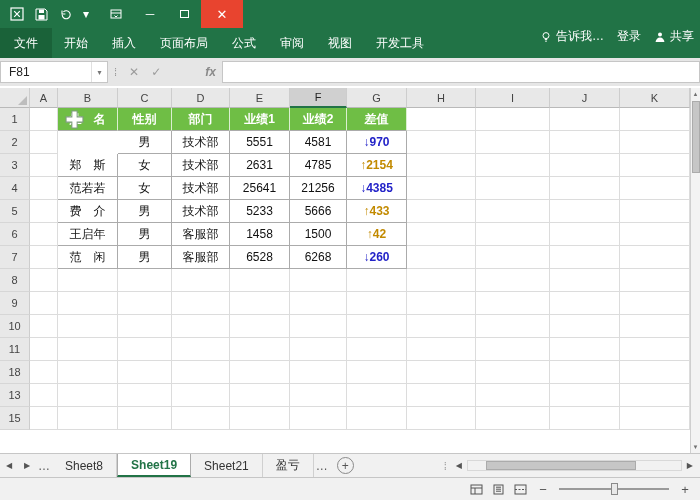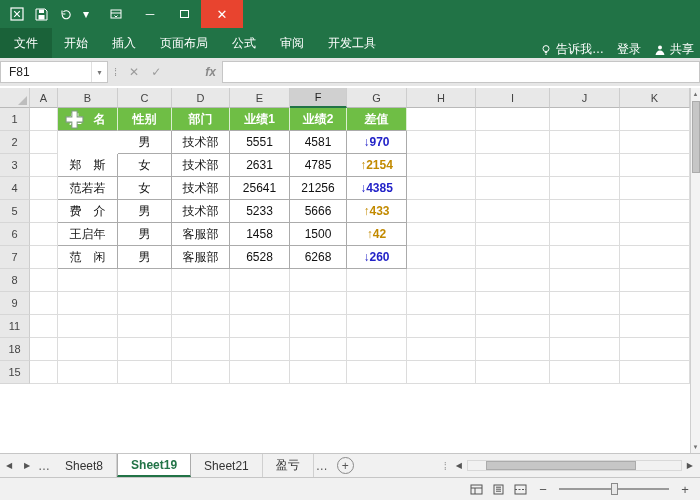--- a/index.html
+++ b/index.html
@@ -16,21 +16,21 @@
   .win-controls { display:flex; align-items:stretch; height:100%; }
   .win-btn { width:34px; display:flex; align-items:center; justify-content:center; color:#fff; font-size:12px; }
   .win-btn.close { width:42px; background:var(--close-red,#E8442F); font-size:13px; }
   .max-box { width:9px; height:8px; border:1px solid #fff; display:inline-block; }
 
   
   .ribbon { height:30px; background:var(--green,#217346); display:flex; align-items:stretch; color:#fff; flex:0 0 auto; }
   .rtabs { display:flex; align-items:stretch; }
   .rtab { padding:0 12px; display:flex; align-items:center; font-size:12px; white-space:nowrap; cursor:default; }
   .rtab.file { background:var(--file-green,#1A6239); padding:0 14px; }
-  .ribbon-right { margin-left:auto; display:flex; align-items:flex-end; gap:13px; padding-right:6px; }
+  .ribbon-right { margin-left:auto; display:flex; align-items:flex-start; gap:13px; padding-right:6px; }
   .ribbon-right > span { display:inline-flex; align-items:center; gap:4px; font-size:12px; white-space:nowrap; }
 
   
   .formula-row { height:28px; background:#E6E6E6; display:flex; align-items:center; padding:3px 0 3px 0; flex:0 0 auto; }
   .name-box { width:108px; height:22px; background:#fff; border:1px solid #C6C6C6; display:flex; align-items:center; padding-left:8px; color:#222; }
   .nb-arrow { margin-left:auto; width:16px; text-align:center; color:#777; font-size:8px; border-left:1px solid #E0E0E0; align-self:stretch; display:flex; align-items:center; justify-content:center; }
   .fdots { color:#9a9a9a; padding:0 6px; font-size:11px; }
   .fbtn { color:#9b9b9b; padding:0 6px; font-size:12px; }
   .fbtn.fx { font-style:italic; font-weight:bold; color:#8a8a8a;margin-left:32px; }
   .formula-input { flex:1; height:22px; background:#fff; border:1px solid #C6C6C6; margin-right:0; }
@@ -128,20 +128,21 @@
   </div>
 
   <div class="ribbon">
     <div class="rtabs" id="ribbon-tabs">
         <div class="rtab file">文件</div>
         <div class="rtab">开始</div>
         <div class="rtab">插入</div>
         <div class="rtab">页面布局</div>
         <div class="rtab">公式</div>
         <div class="rtab">审阅</div>
+        <div class="rtab">视图</div>
         <div class="rtab">开发工具</div>
       </div>
     <div class="ribbon-right">
       <span>
         <span class="icn">
           <svg width="12" height="12" viewBox="0 0 12 12">
               <circle cx="6" cy="4.6" r="3" fill="none" stroke="#fff"></circle>
               <path d="M4.8 8.6 h2.4 M5.2 10.2 h1.6" stroke="#fff"></path>
             </svg>
         </span>
@@ -314,35 +315,63 @@
             <div class="cell" style="width: 58px;"></div>
             <div class="cell" style="width: 60px;"></div>
             <div class="cell" style="width: 57px;"></div>
             <div class="cell" style="width: 60px;"></div>
             <div class="cell" style="width: 69px;"></div>
             <div class="cell" style="width: 74px;"></div>
             <div class="cell" style="width: 70px;"></div>
             <div class="cell" style="width: 70px;"></div>
           </div>
           <div class="row">
+            <div class="row-h">10</div>
+            <div class="cell" style="width: 28px;"></div>
+            <div class="cell" style="width: 60px;"></div>
+            <div class="cell" style="width: 54px;"></div>
+            <div class="cell" style="width: 58px;"></div>
+            <div class="cell" style="width: 60px;"></div>
+            <div class="cell" style="width: 57px;"></div>
+            <div class="cell" style="width: 60px;"></div>
+            <div class="cell" style="width: 69px;"></div>
+            <div class="cell" style="width: 74px;"></div>
+            <div class="cell" style="width: 70px;"></div>
+            <div class="cell" style="width: 70px;"></div>
+          </div>
+          <div class="row">
             <div class="row-h">11</div>
             <div class="cell" style="width: 28px;"></div>
             <div class="cell" style="width: 60px;"></div>
             <div class="cell" style="width: 54px;"></div>
             <div class="cell" style="width: 58px;"></div>
             <div class="cell" style="width: 60px;"></div>
             <div class="cell" style="width: 57px;"></div>
             <div class="cell" style="width: 60px;"></div>
             <div class="cell" style="width: 69px;"></div>
             <div class="cell" style="width: 74px;"></div>
             <div class="cell" style="width: 70px;"></div>
             <div class="cell" style="width: 70px;"></div>
           </div>
           <div class="row">
             <div class="row-h">18</div>
+            <div class="cell" style="width: 28px;"></div>
+            <div class="cell" style="width: 60px;"></div>
+            <div class="cell" style="width: 54px;"></div>
+            <div class="cell" style="width: 58px;"></div>
+            <div class="cell" style="width: 60px;"></div>
+            <div class="cell" style="width: 57px;"></div>
+            <div class="cell" style="width: 60px;"></div>
+            <div class="cell" style="width: 69px;"></div>
+            <div class="cell" style="width: 74px;"></div>
+            <div class="cell" style="width: 70px;"></div>
+            <div class="cell" style="width: 70px;"></div>
+          </div>
+          <div class="row">
+            <div class="row-h">13</div>
             <div class="cell" style="width: 28px;"></div>
             <div class="cell" style="width: 60px;"></div>
             <div class="cell" style="width: 54px;"></div>
             <div class="cell" style="width: 58px;"></div>
             <div class="cell" style="width: 60px;"></div>
             <div class="cell" style="width: 57px;"></div>
             <div class="cell" style="width: 60px;"></div>
             <div class="cell" style="width: 69px;"></div>
             <div class="cell" style="width: 74px;"></div>
             <div class="cell" style="width: 70px;"></div>

